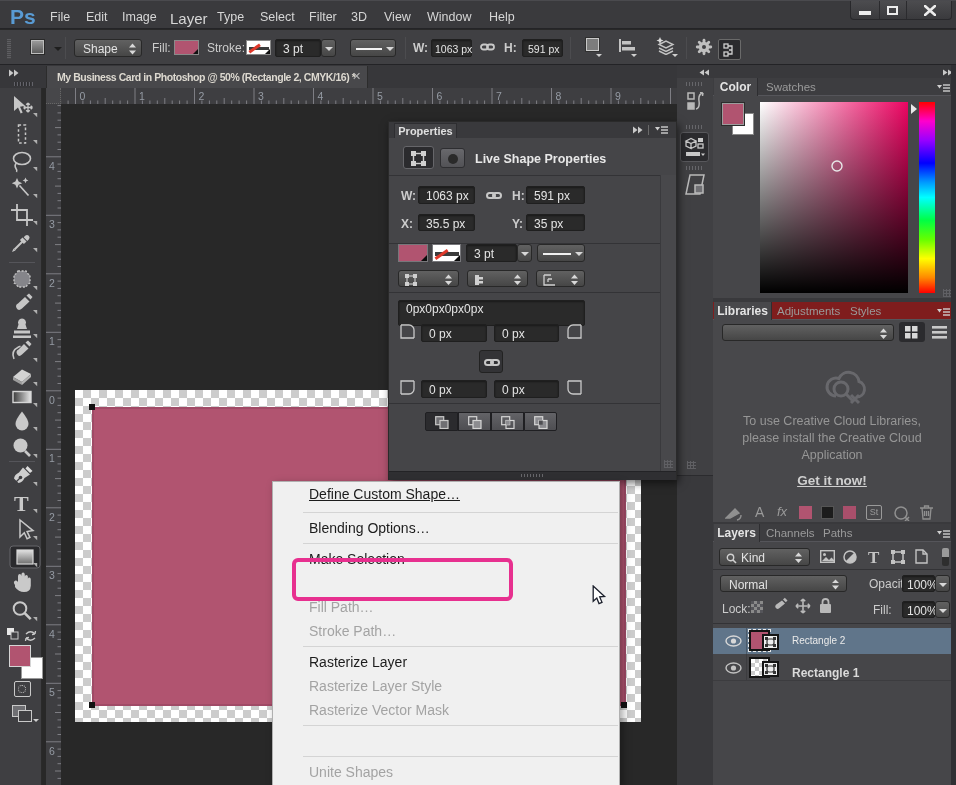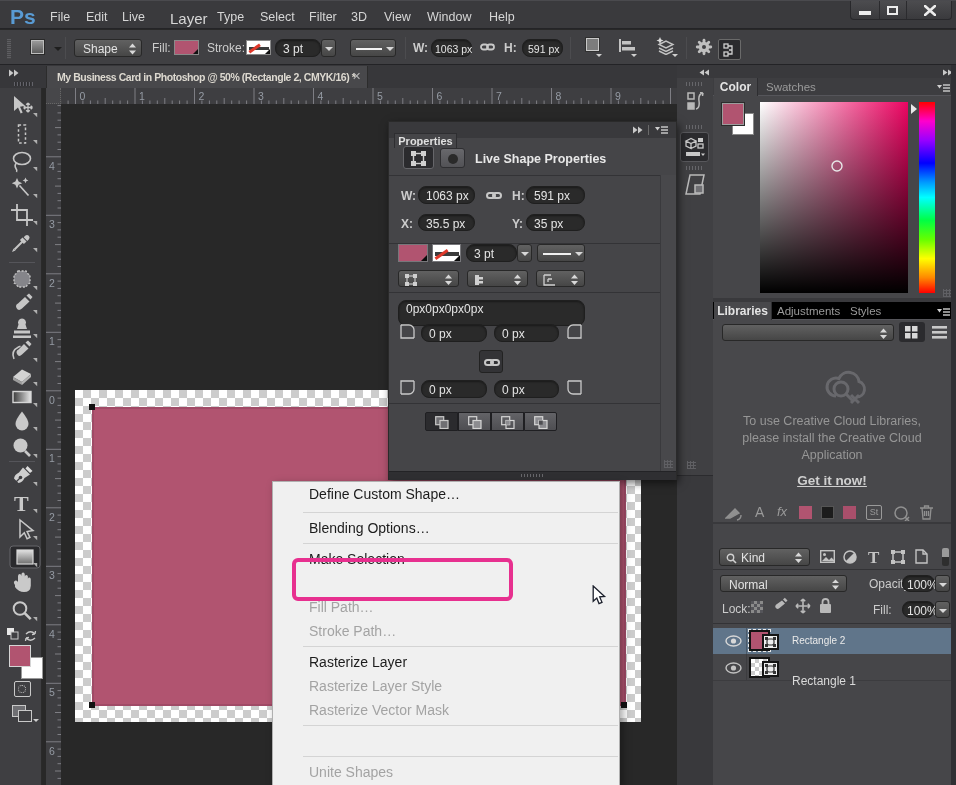--- a/index.html
+++ b/index.html
@@ -1,31 +1,31 @@
 <!DOCTYPE html>
 <html><head>
 <meta charset="utf-8">
 <style>
   * { margin:0; padding:0; box-sizing:border-box; }
   html,body { width:956px; height:785px; overflow:hidden; background:#282828; }
   body { font-family:"Liberation Sans", sans-serif; position:relative; }
   .abs { position:absolute; }
   .lbl { color:#cccccc; font-size:12px; }
-  .field { background:#2a2a2a; border:1px solid #1f1f1f; box-shadow:inset 0 1px 2px rgba(0,0,0,.4); border-radius:8px; color:#e4e4e4; font-size:12px; }
+  .field { background:#2a2a2a; border:1px solid #1f1f1f; box-shadow:inset 0 1px 2px rgba(0,0,0,.4); border-radius:2px; color:#e4e4e4; font-size:12px; }
   .dd { background:linear-gradient(#616161,#464646); border:1px solid #282828; border-radius:3px; color:#e2e2e2; font-size:12px; }
   .divider { position:absolute; left:0; right:0; height:1px; background:#333336; }
 </style>
 </head>
 <body>
 
 <div class="abs" id="menubar" style="left:0;top:0;width:956px;height:29px;background:#3a3a3d;border-top:1px solid #4a4a4e;border-bottom:1px solid #242427;">
   <div class="abs" style="left:10px;top:4px;font-size:21px;font-weight:bold;color:#599bd4;letter-spacing:0px;">Ps</div>
   <div class="abs" style="left:50px;top:9px;font-size:12.5px;color:#d6d6d6;">File</div>
   <div class="abs" style="left:86px;top:9px;font-size:12.5px;color:#d6d6d6;">Edit</div>
-  <div class="abs" style="left:122px;top:9px;font-size:12.5px;color:#d6d6d6;">Live</div>
+  <div class="abs" style="left:122px;top:9px;font-size:12.5px;color:#d6d6d6;">Image</div>
   <div class="abs" style="left:170px;top:9px;font-size:15px;color:#d6d6d6;">Layer</div>
   <div class="abs" style="left:217px;top:9px;font-size:12.5px;color:#d6d6d6;">Type</div>
   <div class="abs" style="left:260px;top:9px;font-size:12.5px;color:#d6d6d6;">Select</div>
   <div class="abs" style="left:309px;top:9px;font-size:12.5px;color:#d6d6d6;">Filter</div>
   <div class="abs" style="left:351px;top:9px;font-size:12.5px;color:#d6d6d6;">3D</div>
   <div class="abs" style="left:384px;top:9px;font-size:12.5px;color:#d6d6d6;">View</div>
   <div class="abs" style="left:427px;top:9px;font-size:12.5px;color:#d6d6d6;">Window</div>
   <div class="abs" style="left:489px;top:9px;font-size:12.5px;color:#d6d6d6;text-align:right;">Help</div>
 
   <div class="abs" style="left:850px;top:0;width:102px;height:19px;background:linear-gradient(#4c4c4f,#3a3a3d);border:1px solid #28282b;border-top:none;border-radius:0 0 4px 4px;">
@@ -611,21 +611,21 @@
         </defs>
       <rect width="16" height="191" fill="url(#hue)"></rect>
     </svg>
     <svg class="abs" style="left:197px;top:26px;" width="8" height="10">
         <path d="M1 0 L7 5 L1 10 Z" fill="#e8e8e8"></path>
       </svg>
     <div class="abs" style="left:230px;top:211px;width:9px;height:8px;background-image:repeating-linear-gradient(0deg,#606064 0 1px,transparent 1px 3px),repeating-linear-gradient(90deg,#606064 0 1px,transparent 1px 3px);"></div>
   </div>
 
   <div class="abs" style="left:0;top:237px;width:238px;height:220px;background:#48484b;">
-    <div class="abs" style="left:0;top:0;width:238px;height:18px;background:#000000;border-bottom:1px solid #55555a;">
+    <div class="abs" style="left:0;top:0;width:238px;height:18px;background:#7f1d1d;border-bottom:1px solid #55555a;">
       <div class="abs" style="left:1px;top:0;width:58px;height:18px;background:#48484b;border-right:1px solid #2e2e31;font-size:12px;font-weight:bold;color:#e4e4e4;text-align:center;line-height:18px;">Libraries</div>
       <span class="abs" style="left:64px;top:3px;font-size:11.5px;color:#9a9a9a;">Adjustments</span>
       <span class="abs" style="left:137px;top:3px;font-size:11.5px;color:#9a9a9a;">Styles</span>
       <svg class="abs" style="left:224px;top:6px;" width="13" height="8">
           <path d="M0 1 l5 0 -2.5 3.5 Z" fill="#cfcfcf"></path>
           <g stroke="#cfcfcf" stroke-width="1.4">
             <line x1="6" y1="1" x2="13" y2="1"></line>
             <line x1="6" y1="4" x2="13" y2="4"></line>
             <line x1="6" y1="7" x2="13" y2="7"></line>
           </g>
@@ -691,20 +691,33 @@
         </svg>
       <svg class="abs" style="left:207px;top:3px;" width="13" height="16" viewBox="0 0 13 16">
           <g fill="none" stroke="#909090" stroke-width="1.3">
             <path d="M2 4 L3 15 L10 15 L11 4 Z M0 4 L13 4 M4.5 4 L4.5 2 L8.5 2 L8.5 4 M4.5 7 v5 M6.5 7 v5 M8.5 7 v5"></path>
           </g>
         </svg>
     </div>
   </div>
 
   <div class="abs" style="left:0;top:459px;width:238px;height:261px;background:#464649;">
+    <div class="abs" style="left:0;top:0;width:238px;height:18px;background:#3d3d40;border-bottom:1px solid #55555a;">
+      <div class="abs" style="left:1px;top:0;width:46px;height:18px;background:#464649;border-right:1px solid #2e2e31;font-size:12px;font-weight:bold;color:#e4e4e4;text-align:center;line-height:18px;">Layers</div>
+      <span class="abs" style="left:53px;top:3px;font-size:11.5px;color:#9a9a9a;">Channels</span>
+      <span class="abs" style="left:110px;top:3px;font-size:11.5px;color:#9a9a9a;">Paths</span>
+      <svg class="abs" style="left:224px;top:6px;" width="13" height="8">
+          <path d="M0 1 l5 0 -2.5 3.5 Z" fill="#cfcfcf"></path>
+          <g stroke="#cfcfcf" stroke-width="1.4">
+            <line x1="6" y1="1" x2="13" y2="1"></line>
+            <line x1="6" y1="4" x2="13" y2="4"></line>
+            <line x1="6" y1="7" x2="13" y2="7"></line>
+          </g>
+        </svg>
+    </div>
 
     <div class="abs dd" style="left:6px;top:24px;width:91px;height:18px;">
       <svg class="abs" style="left:6px;top:4px;" width="11" height="11">
           <circle cx="4.5" cy="4.5" r="3.2" fill="none" stroke="#d0d0d0" stroke-width="1.4"></circle>
           <line x1="7" y1="7" x2="10" y2="10" stroke="#d0d0d0" stroke-width="1.6"></line>
         </svg>
       <span class="abs" style="left:21px;top:2px;">Kind</span>
       <svg class="abs" style="right:6px;top:3px;" width="9" height="12">
           <path d="M1 4.5 L4.5 0.5 L8 4.5 Z M1 7 L4.5 11 L8 7 Z" fill="#d8d8d8"></path>
         </svg>
@@ -805,29 +818,29 @@
         <svg class="abs" style="left:1px;top:1px;" width="11" height="10">
             <rect x="2" y="2" width="7" height="6" rx="2" fill="none" stroke="#333" stroke-width="1.2"></rect>
             <g fill="#333">
               <rect x="0" y="0" width="3" height="3"></rect>
               <rect x="8" y="0" width="3" height="3"></rect>
               <rect x="0" y="7" width="3" height="3"></rect>
               <rect x="8" y="7" width="3" height="3"></rect>
             </g>
           </svg>
       </div>
-      <span class="abs" style="left:79px;top:20px;font-size:12px;color:#dadada;">Rectangle 1</span>
+      <span class="abs" style="left:79px;top:12px;font-size:12px;color:#dadada;font-weight:bold;">Rectangle 1</span>
     </div>
   </div>
   <div class="abs" style="left:238px;top:0;width:5px;height:720px;background:#303034;"></div>
 </div>
 
 <div class="abs" id="props" style="left:388px;top:121px;width:289px;height:359px;background:#454548;box-shadow:2px 3px 8px rgba(0,0,0,.55);border:1px solid #2a2a2a;">
   <div class="abs" style="left:0;top:0;width:287px;height:16px;background:#39393c;">
-    <div class="abs" style="left:5px;top:11px;width:63px;height:15px;background:#454548;border:1px solid #2e2e31;border-bottom:none;font-size:11px;font-weight:bold;color:#e0e0e0;text-align:center;line-height:15px;">Properties</div>
+    <div class="abs" style="left:5px;top:1px;width:63px;height:15px;background:#454548;border:1px solid #2e2e31;border-bottom:none;font-size:11px;font-weight:bold;color:#e0e0e0;text-align:center;line-height:15px;">Properties</div>
     <svg class="abs" style="left:243px;top:4px;" width="12" height="8">
         <path d="M1 0.5 L5.5 4 L1 7.5 Z M6 0.5 L10.5 4 L6 7.5 Z" fill="#c9c9c9"></path>
       </svg>
     <div class="abs" style="left:259px;top:3px;width:1px;height:10px;background:#6a6a6a;"></div>
     <svg class="abs" style="left:266px;top:4px;" width="13" height="8">
         <path d="M0 1 l5 0 -2.5 3.5 Z" fill="#cfcfcf"></path>
         <g stroke="#cfcfcf" stroke-width="1.4">
           <line x1="6" y1="1" x2="13" y2="1"></line>
           <line x1="6" y1="4" x2="13" y2="4"></line>
           <line x1="6" y1="7" x2="13" y2="7"></line>
@@ -1003,21 +1016,21 @@
 
   <div class="abs" style="left:271px;top:53px;width:1px;height:297px;background:#3a3a3d;"></div>
   <div class="abs" style="left:272px;top:53px;width:15px;height:297px;background:#48484b;"></div>
   <div class="abs" style="left:275px;top:338px;width:9px;height:8px;background-image:repeating-linear-gradient(0deg,#606064 0 1px,transparent 1px 3px),repeating-linear-gradient(90deg,#606064 0 1px,transparent 1px 3px);"></div>
   <div class="abs" style="left:0;top:349px;width:287px;height:9px;background:#2f2f32;border-top:1px solid #232326;">
     <div class="abs" style="left:132px;top:2px;width:22px;height:3px;background-image:repeating-linear-gradient(90deg,#67676b 0 1px,transparent 1px 3px);"></div>
   </div>
 </div>
 
 <div class="abs" id="ctxmenu" style="left:272px;top:481px;width:348px;height:304px;background:#f0f0f0;border:1px solid #b0b0b0;border-bottom:none;box-shadow:3px 3px 8px rgba(0,0,0,.35);font-size:14px;color:#1c1c1c;">
-  <div class="abs" style="left:36px;top:0;height:24px;line-height:24px;">Define Custom Shape…</div>
+  <div class="abs" style="left:36px;top:0;height:24px;line-height:24px;text-decoration:underline;">Define Custom Shape…</div>
   <div class="abs" style="left:30px;right:1px;top:30px;height:1px;background:#d4d4d4;"></div>
   <div class="abs" style="left:36px;top:34px;height:24px;line-height:24px;">Blending Options…</div>
   <div class="abs" style="left:30px;right:1px;top:61px;height:1px;background:#d4d4d4;"></div>
   <div class="abs" style="left:36px;top:65px;height:24px;line-height:24px;">Make Selection</div>
   <div class="abs" style="left:36px;top:113px;height:24px;line-height:24px;color:#a3a3a3;">Fill Path…</div>
   <div class="abs" style="left:36px;top:137px;height:24px;line-height:24px;color:#a3a3a3;">Stroke Path…</div>
   <div class="abs" style="left:30px;right:1px;top:164px;height:1px;background:#d4d4d4;"></div>
   <div class="abs" style="left:36px;top:168px;height:24px;line-height:24px;">Rasterize Layer</div>
   <div class="abs" style="left:36px;top:216px;height:24px;line-height:24px;color:#a3a3a3;">Rasterize Vector Mask</div>
   <div class="abs" style="left:36px;top:192px;height:24px;line-height:24px;color:#a3a3a3;">Rasterize Layer Style</div>

